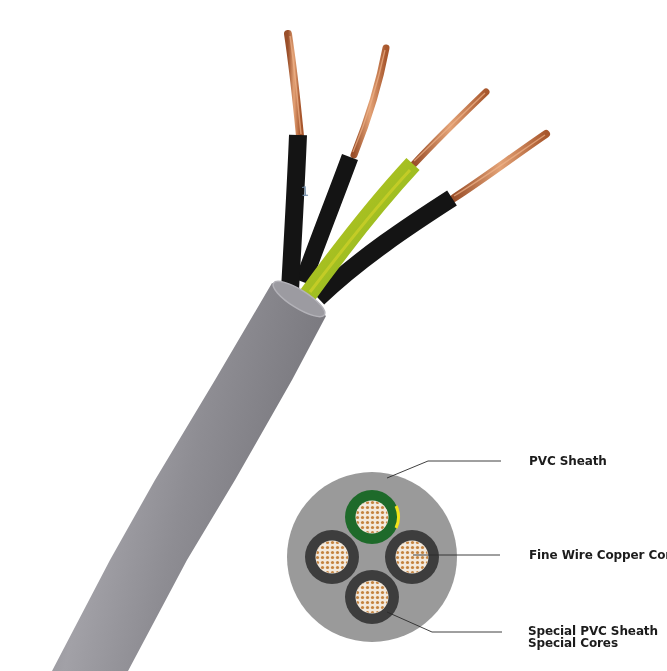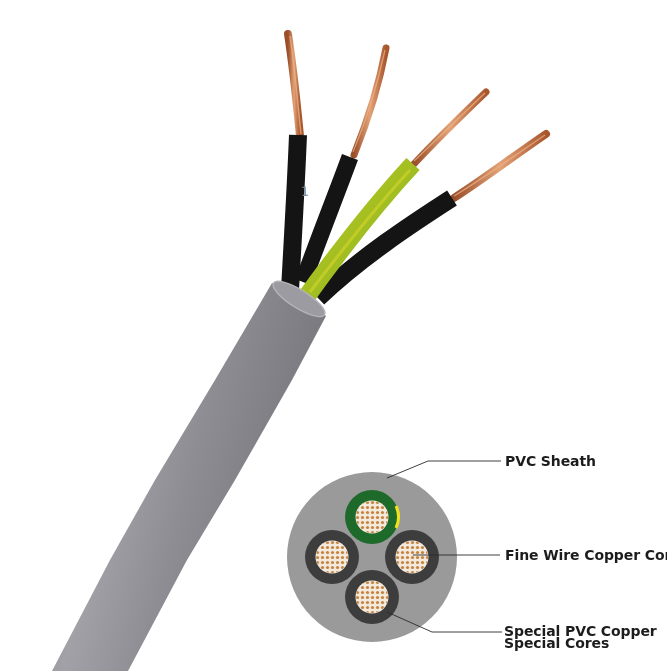--- a/index.html
+++ b/index.html
@@ -1,20 +1,20 @@
 <!DOCTYPE html>
 <html><head>
 <meta charset="utf-8">
 <style>
   html, body { margin: 0; padding: 0; background: #ffffff; }
   body { width: 667px; height: 671px; position: relative; overflow: hidden;
          font-family: "DejaVu Sans", "Liberation Sans", sans-serif; }
   #stage { position: absolute; left: 0; top: 0; width: 667px; height: 671px; }
-  .label { position: absolute; font-size: 14px; font-weight: bold; color: #1c1c1c;
-           line-height: 12px; white-space: nowrap; letter-spacing: -0.1px; }
+  .label { position: absolute; font-size: 12px; font-weight: bold; color: #1c1c1c;
+           line-height: 12px; white-space: nowrap; letter-spacing: -0.1px; margin-left: 24px; }
 </style>
 </head>
 <body>
 
 <svg id="stage" viewBox="0 0 667 671" xmlns="http://www.w3.org/2000/svg">
   <defs>
     <linearGradient id="sheathGrad" x1="0" y1="0" x2="1" y2="0.35">
       <stop offset="0" stop-color="#7f7e85"></stop>
       <stop offset="0.35" stop-color="#a2a1a7"></stop>
       <stop offset="0.6" stop-color="#8e8d93"></stop>
@@ -83,14 +83,14 @@
 
   <g stroke="#2a2a2a" stroke-width="0.9" fill="none">
     <polyline points="387,478 428,461 501,461"></polyline>
     <polyline points="413,555 500,555"></polyline>
     <polyline points="387,612 432,632 502,632"></polyline>
   </g>
 </svg>
 
 <div class="label" style="left:505px; top:455px;">PVC Sheath</div>
 <div class="label" style="left:505px; top:549px;">Fine Wire Copper Conductors</div>
-<div class="label" style="left:504px; top:625px;">Special PVC Copper</div>
+<div class="label" style="left:504px; top:625px;">Special PVC Sheath</div>
 <div class="label" style="left:504px; top:637px;">Special Cores</div>
 
 </body></html>

